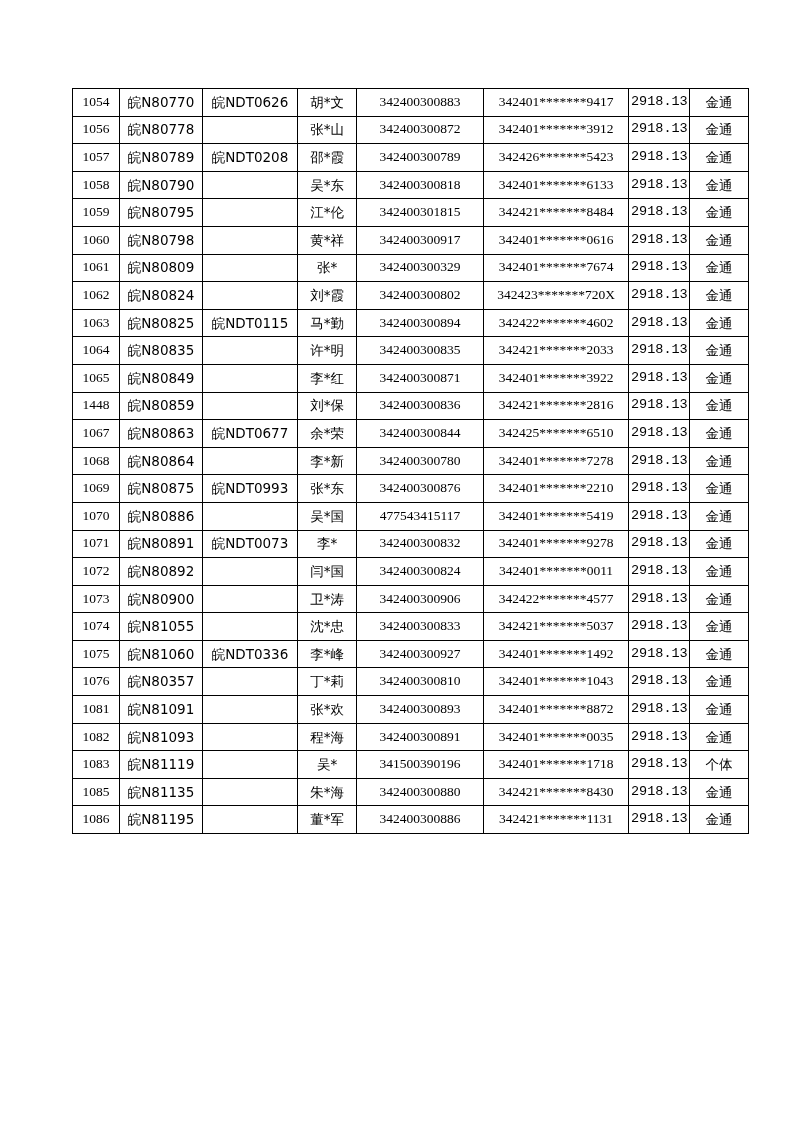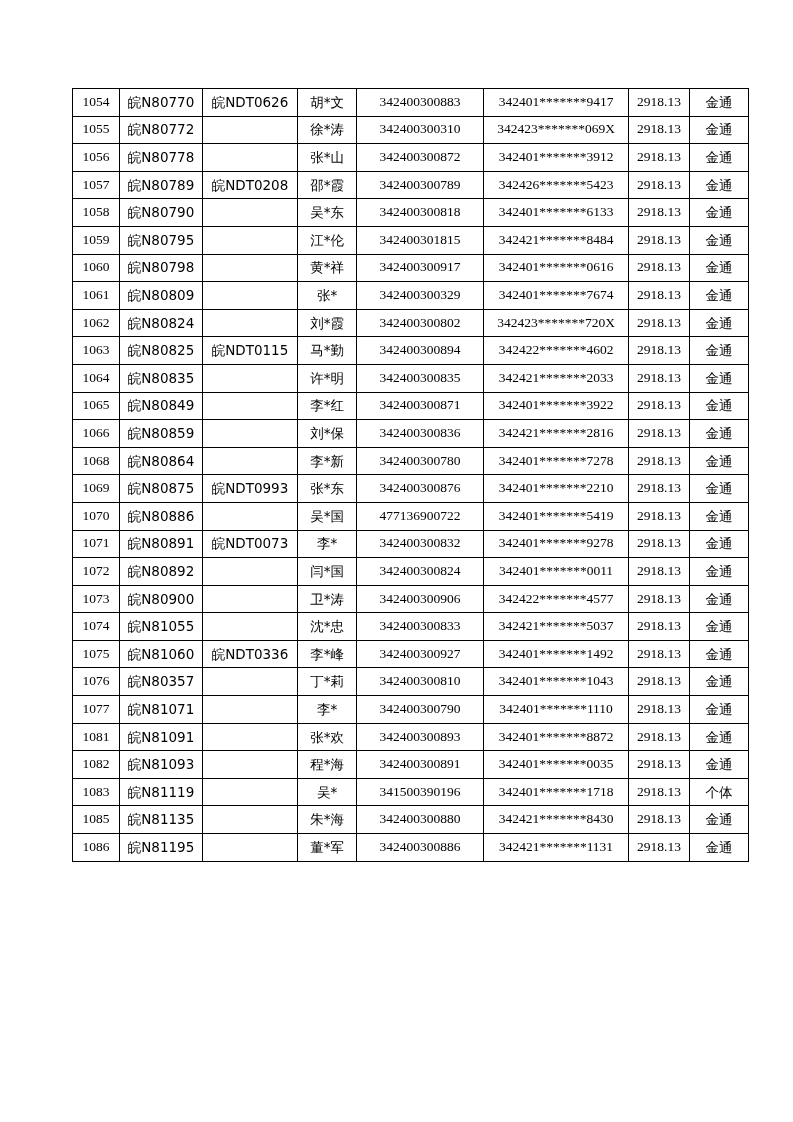--- a/index.html
+++ b/index.html
@@ -35,21 +35,21 @@
     line-height: 1.1;
     white-space: nowrap;
     overflow: hidden;
   }
   td.c-index   { width: 42px; }
   td.c-plate   { width: 78px; }
   td.c-code    { width: 90px; }
   td.c-name    { width: 54px; }
   td.c-doc     { width: 122px; margin-left: 19px; }
   td.c-id      { width: 140px; }
-  td.c-amount  { width: 56px; }
+  td.c-amount  { width: 56px; font-family: Liberation Mono, monospace; }
   td.c-type    { width: 54px; }
   .cn { font-family: "DejaVu Sans", "Liberation Sans", sans-serif; font-size: 12.5px; }
   .num { font-family: "Liberation Serif", "DejaVu Serif", serif; font-size: 13.5px; }
 </style>
 </head>
 <body>
 
 <div class="page">
   <table class="doc-table">
     <tbody>
@@ -57,30 +57,20 @@
           <td class="c-index num">1054</td>
           <td class="c-plate cn">皖N80770</td>
           <td class="c-code cn">皖NDT0626</td>
           <td class="c-name cn">胡*文</td>
           <td class="c-doc num">342400300883</td>
           <td class="c-id num">342401*******9417</td>
           <td class="c-amount num">2918.13</td>
           <td class="c-type cn">金通</td>
         </tr>
         <tr>
-          <td class="c-index num">1055</td>
-          <td class="c-plate cn">皖N80772</td>
-          <td class="c-code cn"></td>
-          <td class="c-name cn">徐*涛</td>
-          <td class="c-doc num">342400300310</td>
-          <td class="c-id num">342423*******069X</td>
-          <td class="c-amount num">2918.13</td>
-          <td class="c-type cn">金通</td>
-        </tr>
-        <tr>
           <td class="c-index num">1056</td>
           <td class="c-plate cn">皖N80778</td>
           <td class="c-code cn"></td>
           <td class="c-name cn">张*山</td>
           <td class="c-doc num">342400300872</td>
           <td class="c-id num">342401*******3912</td>
           <td class="c-amount num">2918.13</td>
           <td class="c-type cn">金通</td>
         </tr>
         <tr>
@@ -167,26 +157,36 @@
           <td class="c-index num">1065</td>
           <td class="c-plate cn">皖N80849</td>
           <td class="c-code cn"></td>
           <td class="c-name cn">李*红</td>
           <td class="c-doc num">342400300871</td>
           <td class="c-id num">342401*******3922</td>
           <td class="c-amount num">2918.13</td>
           <td class="c-type cn">金通</td>
         </tr>
         <tr>
-          <td class="c-index num">1066</td>
+          <td class="c-index num">1448</td>
           <td class="c-plate cn">皖N80859</td>
           <td class="c-code cn"></td>
           <td class="c-name cn">刘*保</td>
           <td class="c-doc num">342400300836</td>
           <td class="c-id num">342421*******2816</td>
+          <td class="c-amount num">2918.13</td>
+          <td class="c-type cn">金通</td>
+        </tr>
+        <tr>
+          <td class="c-index num">1067</td>
+          <td class="c-plate cn">皖N80863</td>
+          <td class="c-code cn">皖NDT0677</td>
+          <td class="c-name cn">余*荣</td>
+          <td class="c-doc num">342400300844</td>
+          <td class="c-id num">342425*******6510</td>
           <td class="c-amount num">2918.13</td>
           <td class="c-type cn">金通</td>
         </tr>
         <tr>
           <td class="c-index num">1068</td>
           <td class="c-plate cn">皖N80864</td>
           <td class="c-code cn"></td>
           <td class="c-name cn">李*新</td>
           <td class="c-doc num">342400300780</td>
           <td class="c-id num">342401*******7278</td>
@@ -201,21 +201,21 @@
           <td class="c-doc num">342400300876</td>
           <td class="c-id num">342401*******2210</td>
           <td class="c-amount num">2918.13</td>
           <td class="c-type cn">金通</td>
         </tr>
         <tr>
           <td class="c-index num">1070</td>
           <td class="c-plate cn">皖N80886</td>
           <td class="c-code cn"></td>
           <td class="c-name cn">吴*国</td>
-          <td class="c-doc num">477136900722</td>
+          <td class="c-doc num">477543415117</td>
           <td class="c-id num">342401*******5419</td>
           <td class="c-amount num">2918.13</td>
           <td class="c-type cn">金通</td>
         </tr>
         <tr>
           <td class="c-index num">1071</td>
           <td class="c-plate cn">皖N80891</td>
           <td class="c-code cn">皖NDT0073</td>
           <td class="c-name cn">李*</td>
           <td class="c-doc num">342400300832</td>
@@ -267,30 +267,20 @@
           <td class="c-index num">1076</td>
           <td class="c-plate cn">皖N80357</td>
           <td class="c-code cn"></td>
           <td class="c-name cn">丁*莉</td>
           <td class="c-doc num">342400300810</td>
           <td class="c-id num">342401*******1043</td>
           <td class="c-amount num">2918.13</td>
           <td class="c-type cn">金通</td>
         </tr>
         <tr>
-          <td class="c-index num">1077</td>
-          <td class="c-plate cn">皖N81071</td>
-          <td class="c-code cn"></td>
-          <td class="c-name cn">李*</td>
-          <td class="c-doc num">342400300790</td>
-          <td class="c-id num">342401*******1110</td>
-          <td class="c-amount num">2918.13</td>
-          <td class="c-type cn">金通</td>
-        </tr>
-        <tr>
           <td class="c-index num">1081</td>
           <td class="c-plate cn">皖N81091</td>
           <td class="c-code cn"></td>
           <td class="c-name cn">张*欢</td>
           <td class="c-doc num">342400300893</td>
           <td class="c-id num">342401*******8872</td>
           <td class="c-amount num">2918.13</td>
           <td class="c-type cn">金通</td>
         </tr>
         <tr>

